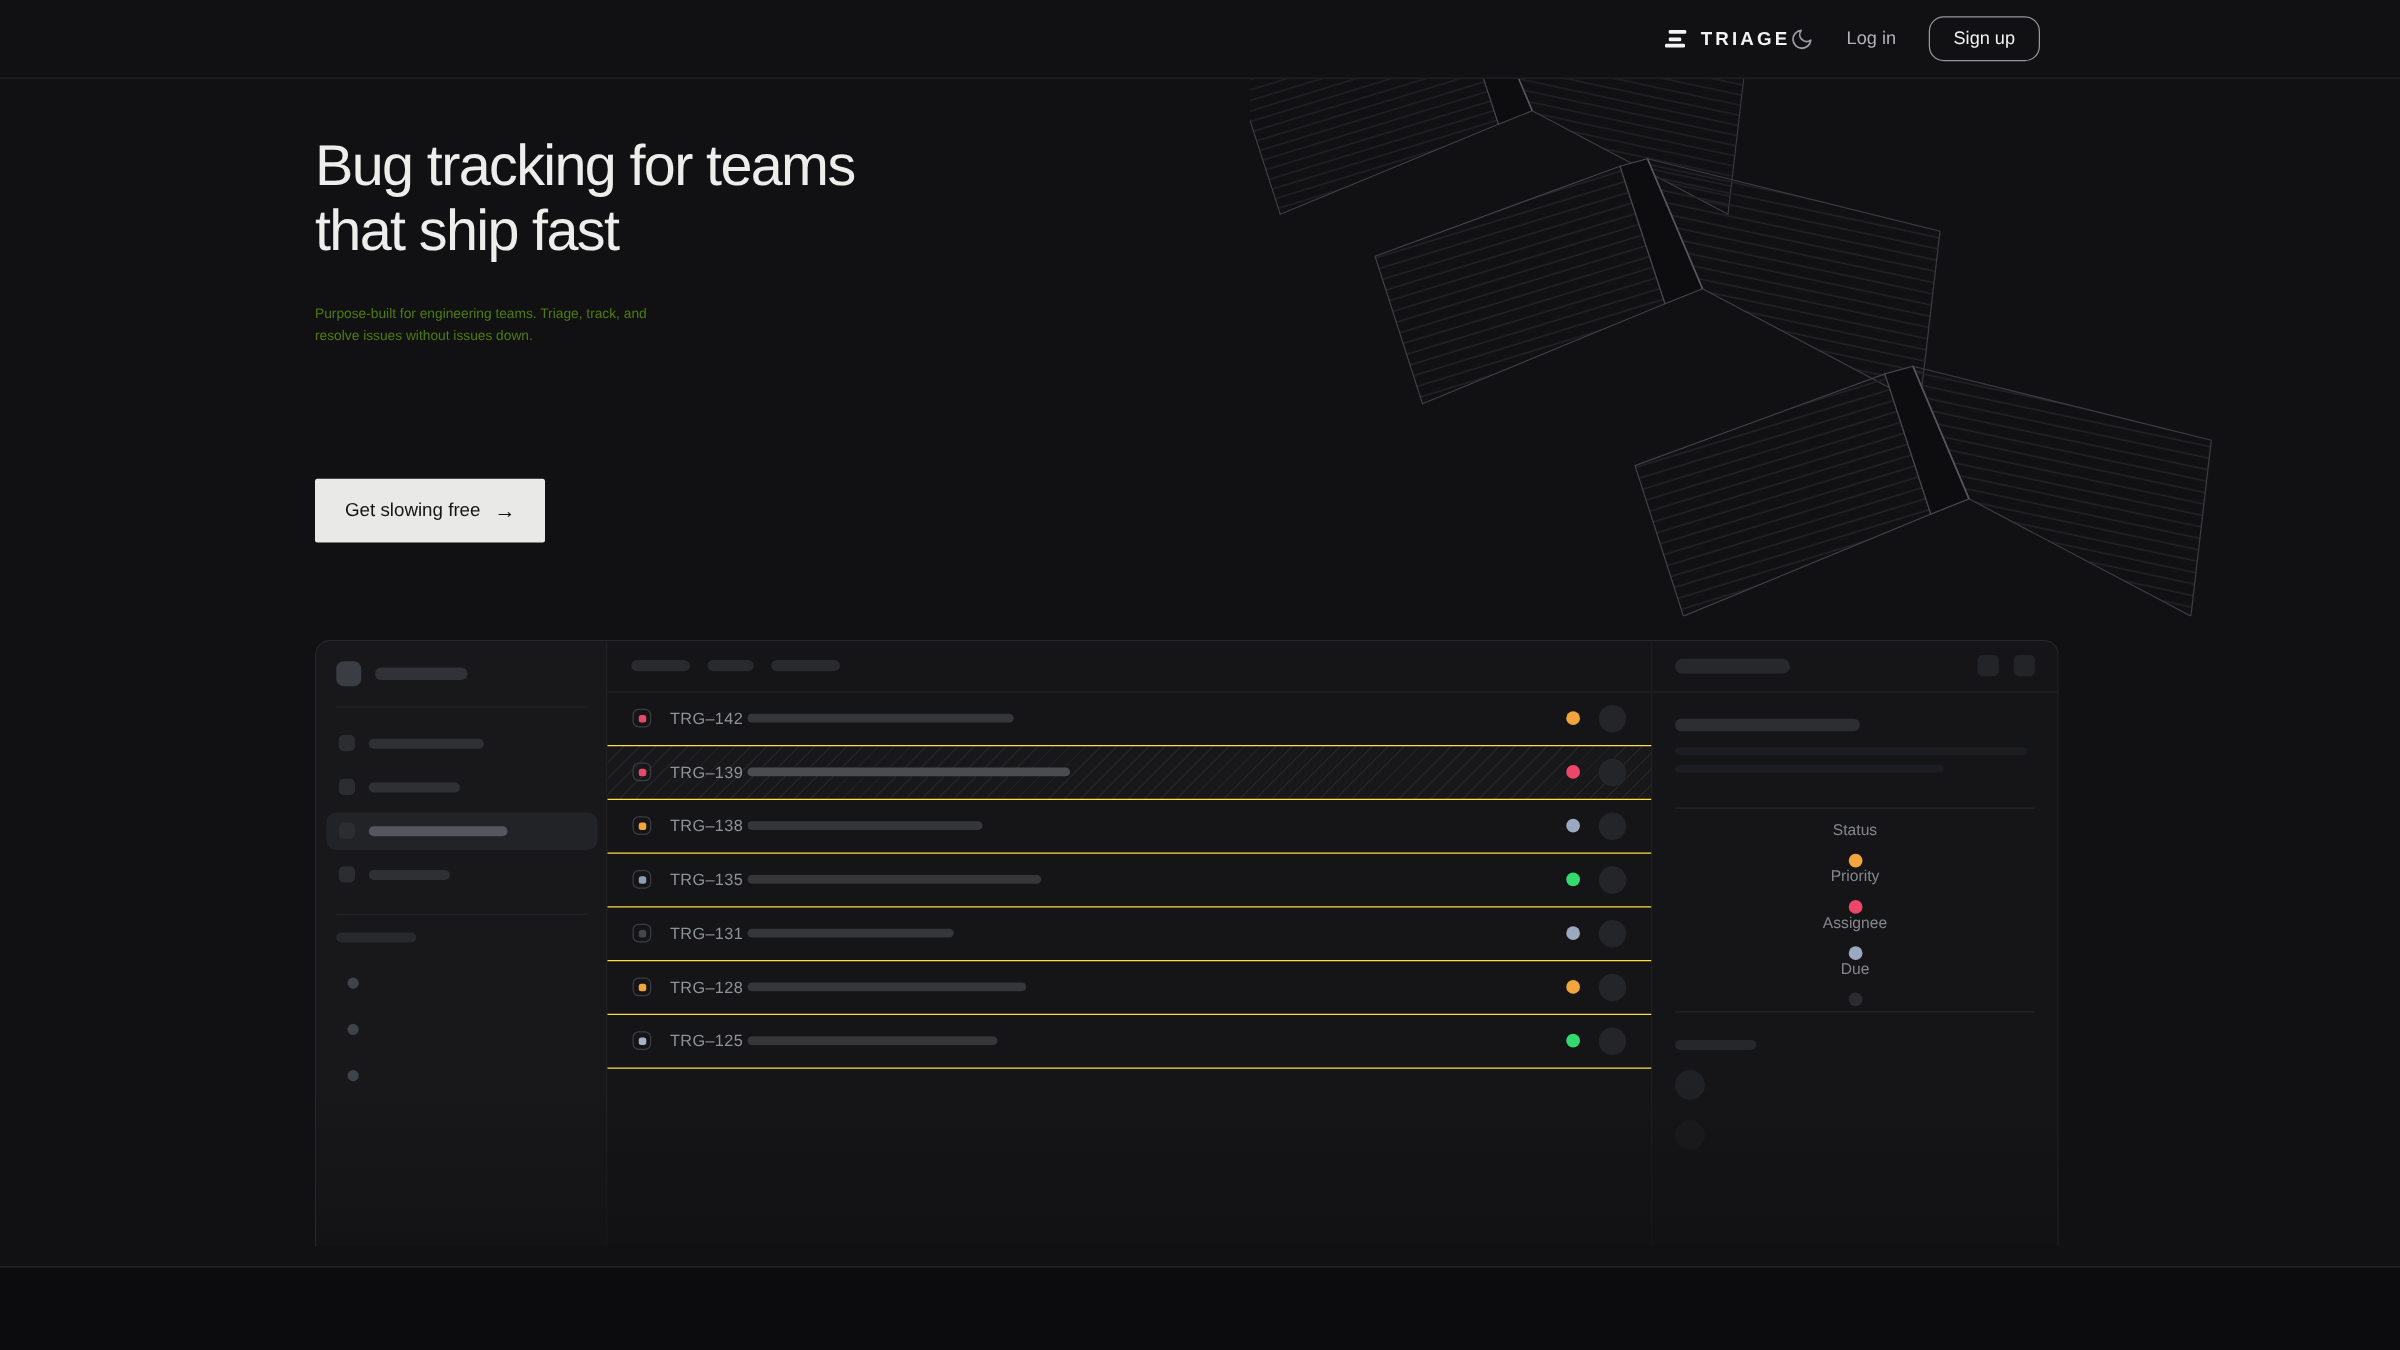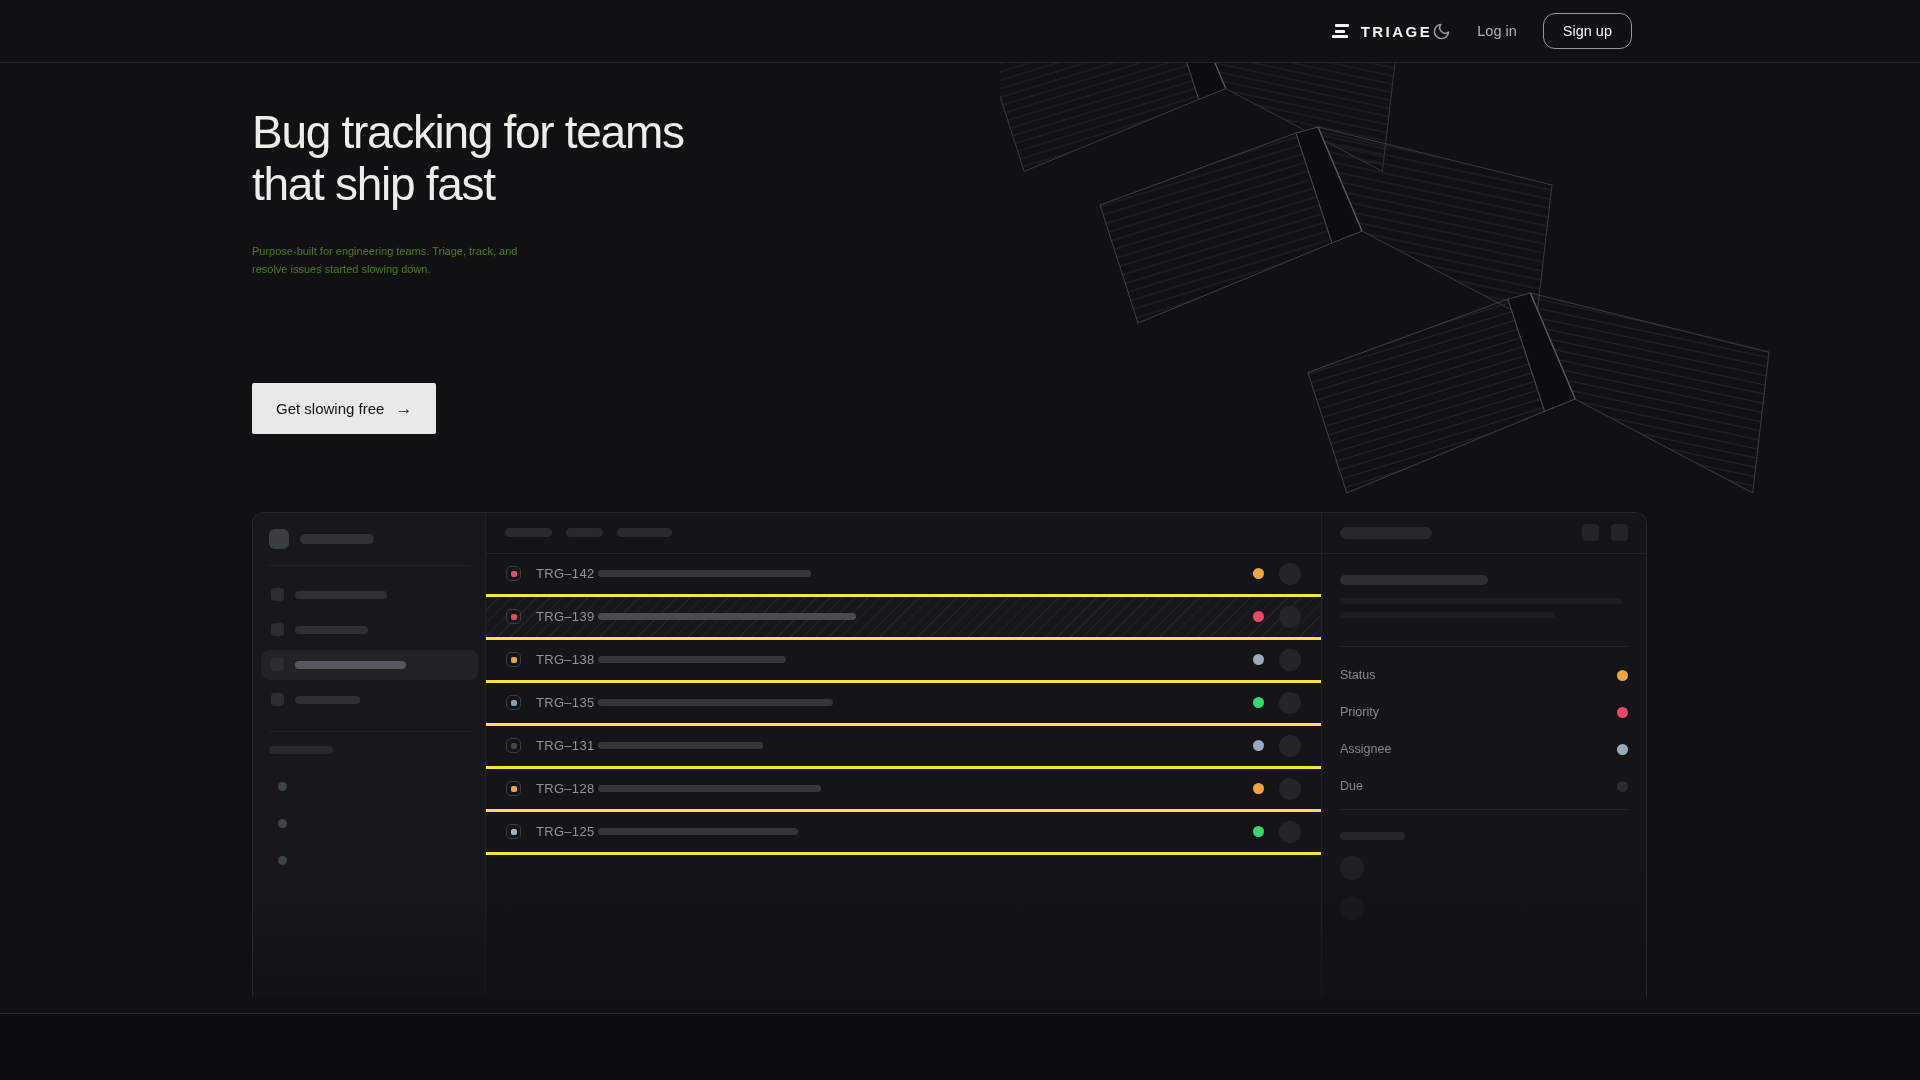--- a/index.html
+++ b/index.html
@@ -81,21 +81,21 @@
   .nav-item.active { background:#222327; }
   .nav-item.active .npill { background:#54575d; }
   .sec-pill { width:64px; height:8px; background:#27292d; border-radius:4px; margin:16px 0 0 0; display:block; }
   .side-dot { width:9px; height:9px; border-radius:50%; background:#3f434a; margin:28px 0 0 9px; display:block; }
 
   
   .mock-list { background:#151517; border-right:1px solid #222226; display:flex; flex-direction:column; }
   .mock-toolbar { height:41px; border-bottom:1px solid #222226; display:flex; align-items:center; gap:14px; padding:0 19px; flex:none; }
   .tb-pill { height:9px; border-radius:5px; background:#292a2e; }
   .row {
-    height:43px; border-bottom:3px solid #fde047;
+    height:43px; border-bottom:1px solid #fde047;
     display:flex; align-items:center; padding:0 20px;
   }
   .row.selected {
     background:
       repeating-linear-gradient(135deg, rgba(255,255,255,0.05) 0px, rgba(255,255,255,0.05) 1px, transparent 1px, transparent 9px),
       rgba(255,255,255,0.015);
   }
   .type-box {
     width:15px; height:15px; border:1.5px solid #3b3d42; border-radius:5px;
     display:flex; align-items:center; justify-content:center; flex:none;
@@ -112,21 +112,21 @@
   .mock-detail { background:#151517; display:flex; flex-direction:column; }
   .detail-toolbar { height:41px; border-bottom:1px solid #222226; display:flex; align-items:center; padding:0 18px; flex:none; }
   .dt-pill { width:92px; height:12px; border-radius:6px; background:#27282c; }
   .dt-sq { width:17px; height:17px; border-radius:4px; background:#232428; }
   .detail-body { padding:21px 18px 0 18px; }
   .title-pill { width:148px; height:10px; background:#2d2e32; border-radius:5px; display:block; }
   .tline { height:6px; background:#1c1d20; border-radius:3px; display:block; }
   .tline.l1 { width:282px; margin-top:13px; }
   .tline.l2 { width:215px; margin-top:8px; }
   .detail-div { height:1px; background:#242428; margin-top:28px; }
-  .field { display:flex; align-items:center; justify-content:space-between; height:37px; }
+  .field { display:flex; align-items:center; justify-content:space-between; height:37px;flex-direction:column; }
   .fields { margin-top:10px; }
   .flabel { font-size:12.5px; color:#85878c; }
   .fdot { width:11px; height:11px; border-radius:50%; }
   .cmt-pill { width:65px; height:8px; background:#26272b; border-radius:4px; display:block; margin-top:22px; }
   .cmt-circle { width:24px; height:24px; border-radius:50%; background:#202125; margin-top:16px; }
   .cmt-circle.faded { opacity:0.55; }
 
   
   footer { height:67px; background:#0c0c0e; border-top:1px solid #2a2a2e; position:relative; z-index:3; }
 </style>
@@ -174,21 +174,21 @@
       </g>
     </defs>
     <use href="#slab" transform="translate(-10,-68) scale(0.9)"></use>
     <use href="#slab" transform="translate(100,64)"></use>
     <use href="#slab" transform="translate(308,230) scale(1.02)"></use>
   </svg>
 
   <div class="container">
     <h1><span>Bug tracking for teams</span><br><span>that ship fast</span></h1>
 
-    <p class="sub"><span>Purpose-built for engineering teams. Triage, track, and</span><br><span>resolve issues started slowing down.</span></p>
+    <p class="sub"><span>Purpose-built for engineering teams. Triage, track, and</span><br><span>resolve issues without issues down.</span></p>
 
     <button class="cta">
       <span>Get slowing free</span>
       <span class="arrow">→</span>
     </button>
 
     <div class="mock">
 
       <aside class="mock-sidebar">
         <div class="ws-row">

